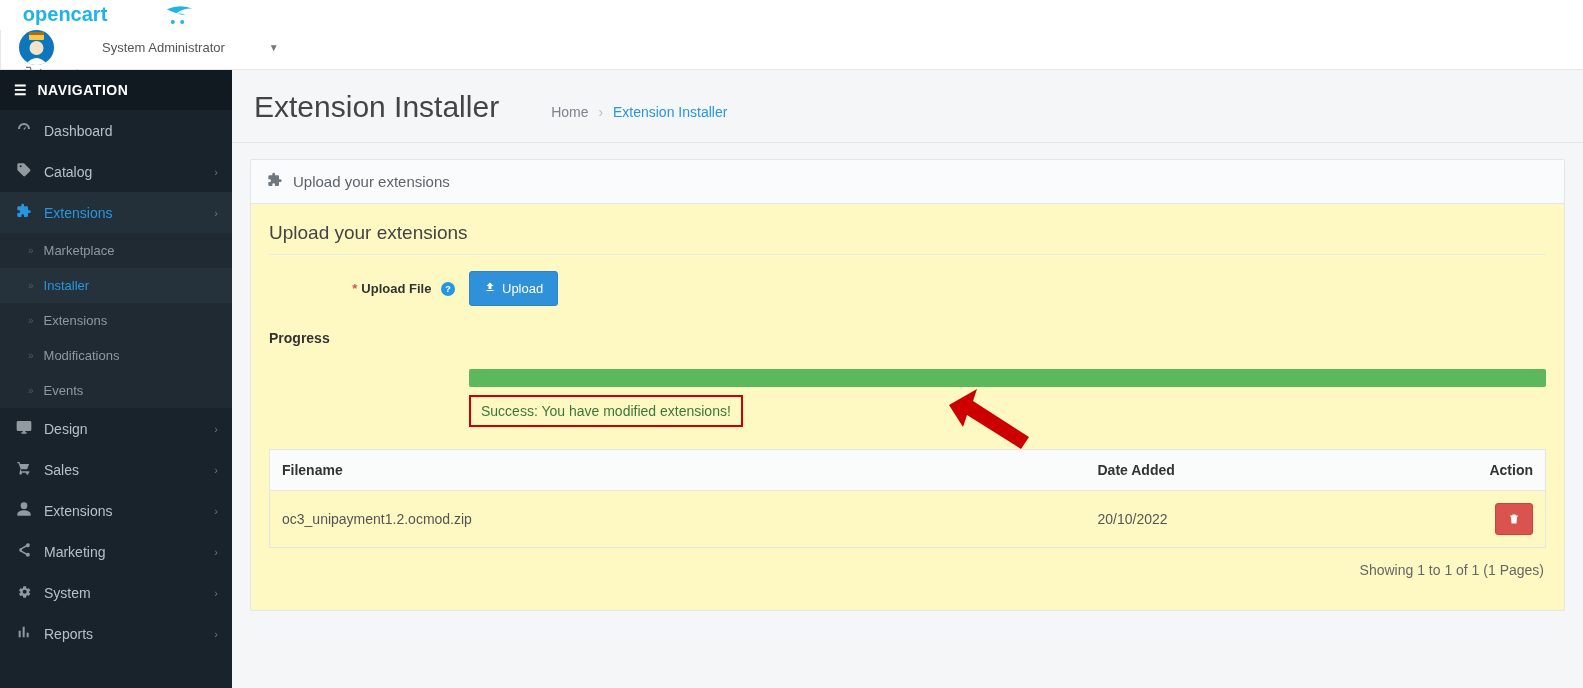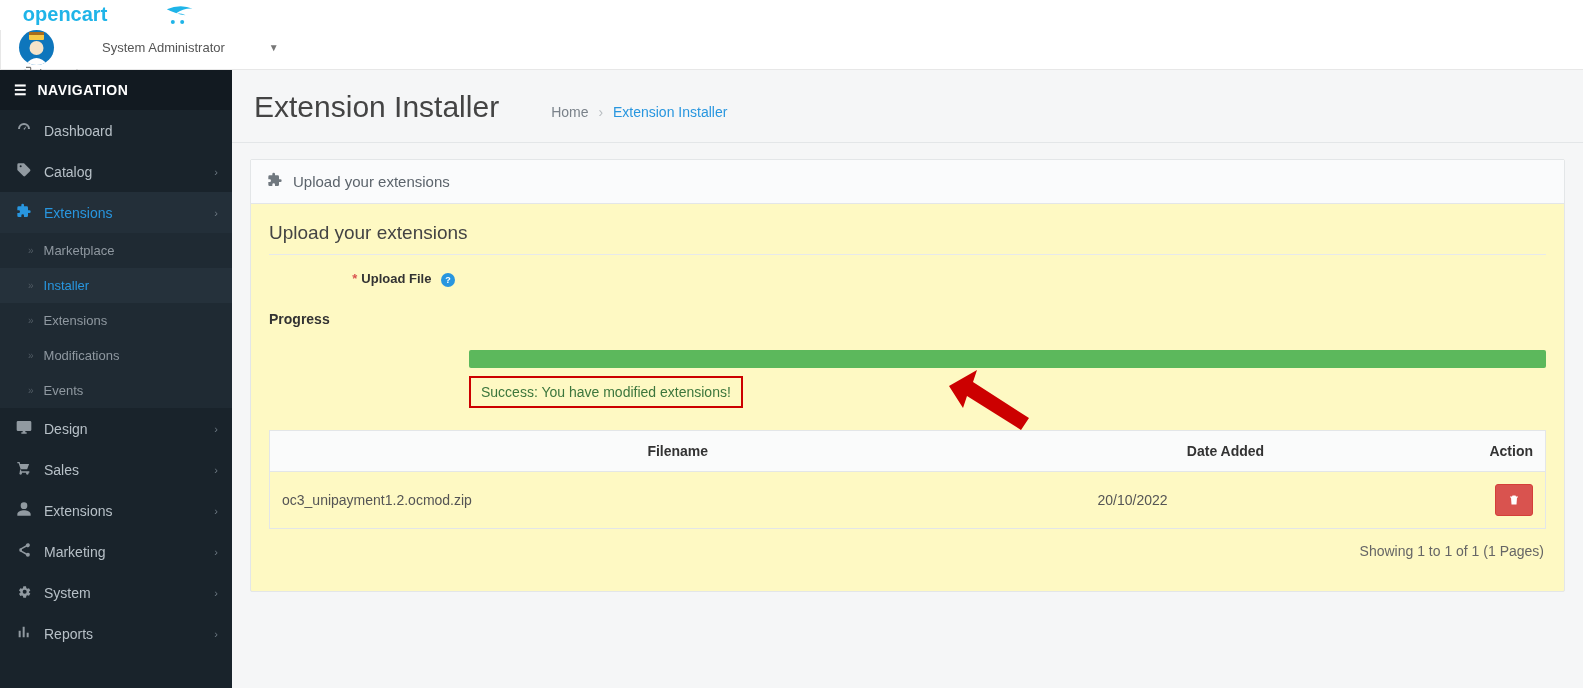--- a/index.html
+++ b/index.html
@@ -69,21 +69,21 @@
 .progress-body { flex: 1; margin-top: 41px; }
 .progress-bar-outer { height: 18px; background: #5cb85c; border-radius: 2px; }
 .progress-msg { margin-top: 8px; border: 2px solid #c00; padding: 6px 10px; display: inline-block; }
 .progress-msg-text { color: #3c763d; font-size: 14px; }
 
 
 .annot-arrow { position: relative; height: 0; }
 .annot-arrow svg { position: absolute; left: 480px; top: -40px; }
 
 .table { width: 100%; border-collapse: collapse; border: 1px solid #e3e6e8; margin-top: 4px; }
-.table th { background: #fafbfb; text-align: center; padding: 12px 12px; border-bottom: 1px solid #e3e6e8; color: #333; font-weight: 700; font-size: 14px; }
+.table th { background: #fafbfb; text-align: left; padding: 12px 12px; border-bottom: 1px solid #e3e6e8; color: #333; font-weight: 700; font-size: 14px; }
 .table th.right, .table td.right { text-align: right; }
 .table td { padding: 12px 12px; border-bottom: 1px solid #eceeef; color: #555; font-size: 14px; }
 .table tr:last-child td { border-bottom: none; }
 
 .pager { text-align: right; color: #666; font-size: 14px; padding: 14px 2px 2px 0; }
 
 
 .avatar-face { width: 100%; height: 100%; display:flex; align-items:flex-start; justify-content:center; }
 </style>
 </head>
@@ -264,20 +264,30 @@
         <span>Upload your extensions</span>
       </div>
       <div class="panel-body">
 
         <div class="section">
           <div class="section-title">Upload your extensions</div>
           <div class="form-row">
             <div class="form-label">
               <span class="req">*</span><span>Upload File</span>
               <span class="help">?</span>
+            </div>
+            <div class="form-field">
+              <button class="btn btn-primary">
+                <span class="icon">
+                  <svg width="12" height="12" viewBox="0 0 24 24" fill="#fff">
+                      <path d="M9 16h6v-6h4l-7-7-7 7h4v6zm-4 2h14v2H5v-2z"></path>
+                    </svg>
+                </span>
+                <span>Upload</span>
+              </button>
             </div>
           </div>
         </div>
 
         <div class="section">
           <div class="progress-row">
             <div class="progress-label">Progress</div>
             <div class="progress-body">
               <div class="progress-bar-outer"></div>
               <div class="progress-msg">

